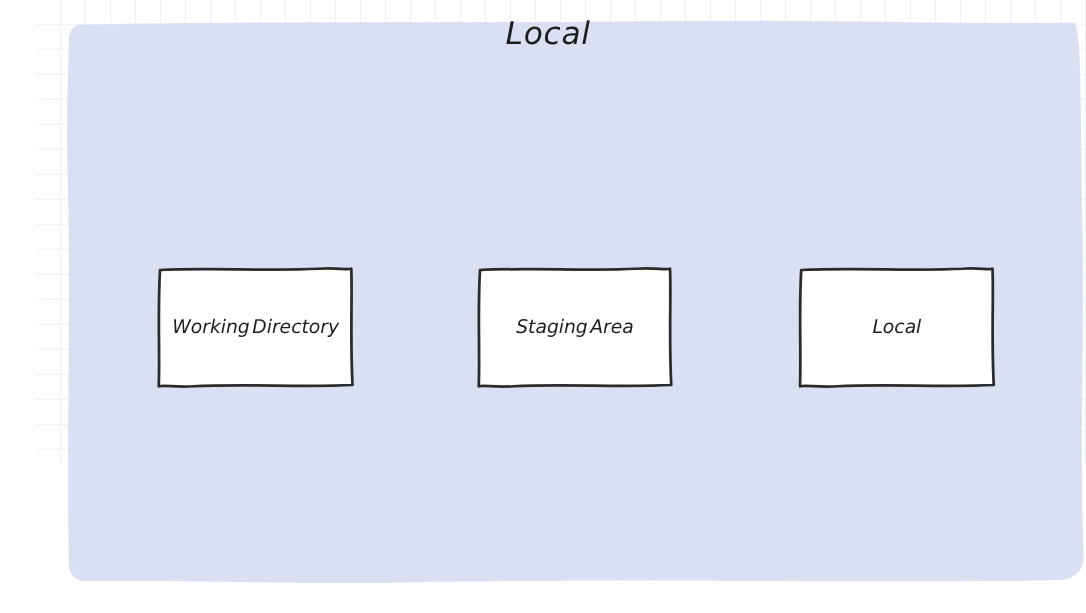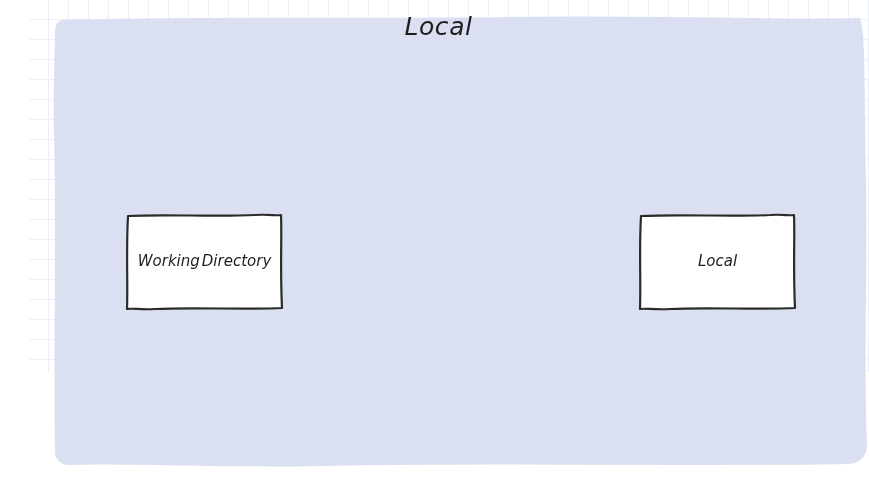--- a/index.html
+++ b/index.html
@@ -126,20 +126,32 @@
                C 157 25, 155 55, 157 96
                C 120 98, 70 95, 30 97 C 16 98, 8 96, 2 97
                C 3 70, 1 40, 3 4 Z" fill="#ffffff" stroke="#2b2b2b" stroke-width="2.2" stroke-linejoin="round" stroke-linecap="round"></path>
     </svg>
     <div class="node-label">
       <span>Working</span>
       <span>Directory</span>
     </div>
   </div>
 
+  <div class="node" id="node-staging-area">
+    <svg class="sketch" viewBox="0 0 158 99" preserveAspectRatio="none" aria-hidden="true">
+      <path d="M 3 4 C 42 2, 92 5, 128 3 C 142 2, 151 4, 155 3
+               C 156 26, 154 56, 156 96
+               C 118 98, 68 95, 30 97 C 15 98, 7 96, 2 97
+               C 3 68, 1 38, 3 4 Z" fill="#ffffff" stroke="#2b2b2b" stroke-width="2.2" stroke-linejoin="round" stroke-linecap="round"></path>
+    </svg>
+    <div class="node-label">
+      <span>Staging</span>
+      <span>Area</span>
+    </div>
+  </div>
 
   <div class="node" id="node-local-repository">
     <svg class="sketch" viewBox="0 0 159 99" preserveAspectRatio="none" aria-hidden="true">
       <path d="M 3 4 C 44 2, 94 5, 132 3 C 145 2, 152 4, 156 3
                C 157 26, 155 56, 157 96
                C 120 98, 70 95, 32 97 C 16 98, 8 96, 2 97
                C 3 68, 1 38, 3 4 Z" fill="#ffffff" stroke="#2b2b2b" stroke-width="2.2" stroke-linejoin="round" stroke-linecap="round"></path>
     </svg>
     <div class="node-label">
       <span>Local</span>

